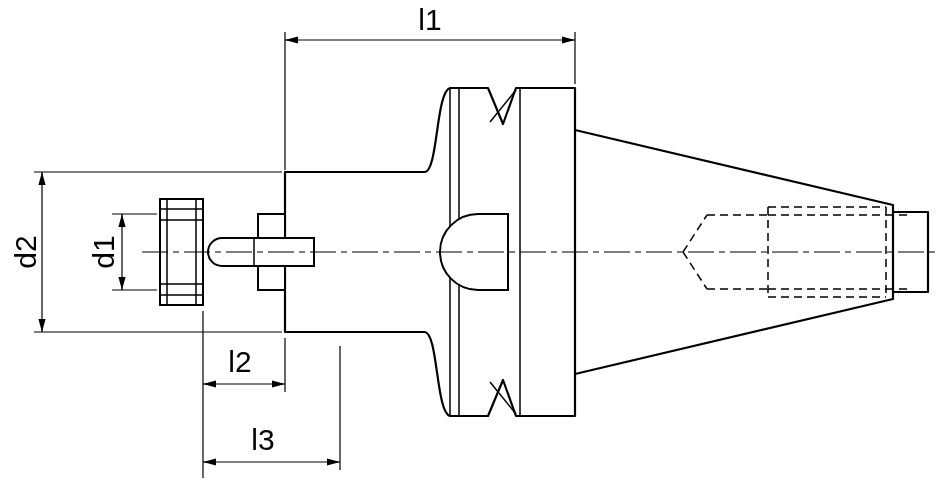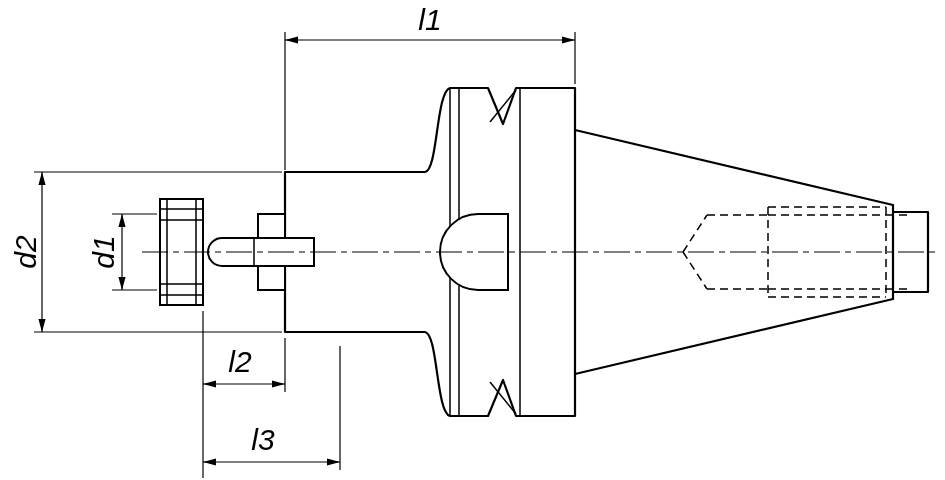--- a/index.html
+++ b/index.html
@@ -7,21 +7,20 @@
     padding: 0;
     background: #fff;
   }
   .stage {
     position: relative;
     width: 945px;
     height: 480px;
     background: var(--bg, #ffffff);
     overflow: hidden;
     font-family: "Liberation Sans", sans-serif;
-    font-style: italic;
   }
   svg { display: block; }
   .outline { stroke: var(--line, #000); stroke-width: 2.2; fill: none; stroke-linejoin: round; stroke-linecap: round; }
   .detail  { stroke: var(--line, #000); stroke-width: 1.5; fill: none; }
   .wfill   { fill: #ffffff; stroke: var(--line, #000); stroke-width: 2; }
   .hid     { stroke: var(--line, #000); stroke-width: 1.5; fill: none; stroke-dasharray: 8 5; }
   .cl      { stroke: var(--line, #000); stroke-width: 1.1; fill: none; stroke-dasharray: 26 5 6 5; }
   .dim     { stroke: var(--line, #000); stroke-width: 1.2; fill: none; }
   .arr     { fill: var(--line, #000); stroke: none; }
   .lbl     { font-family: "Liberation Sans", sans-serif; font-size: 30px; fill: var(--line, #000); }

